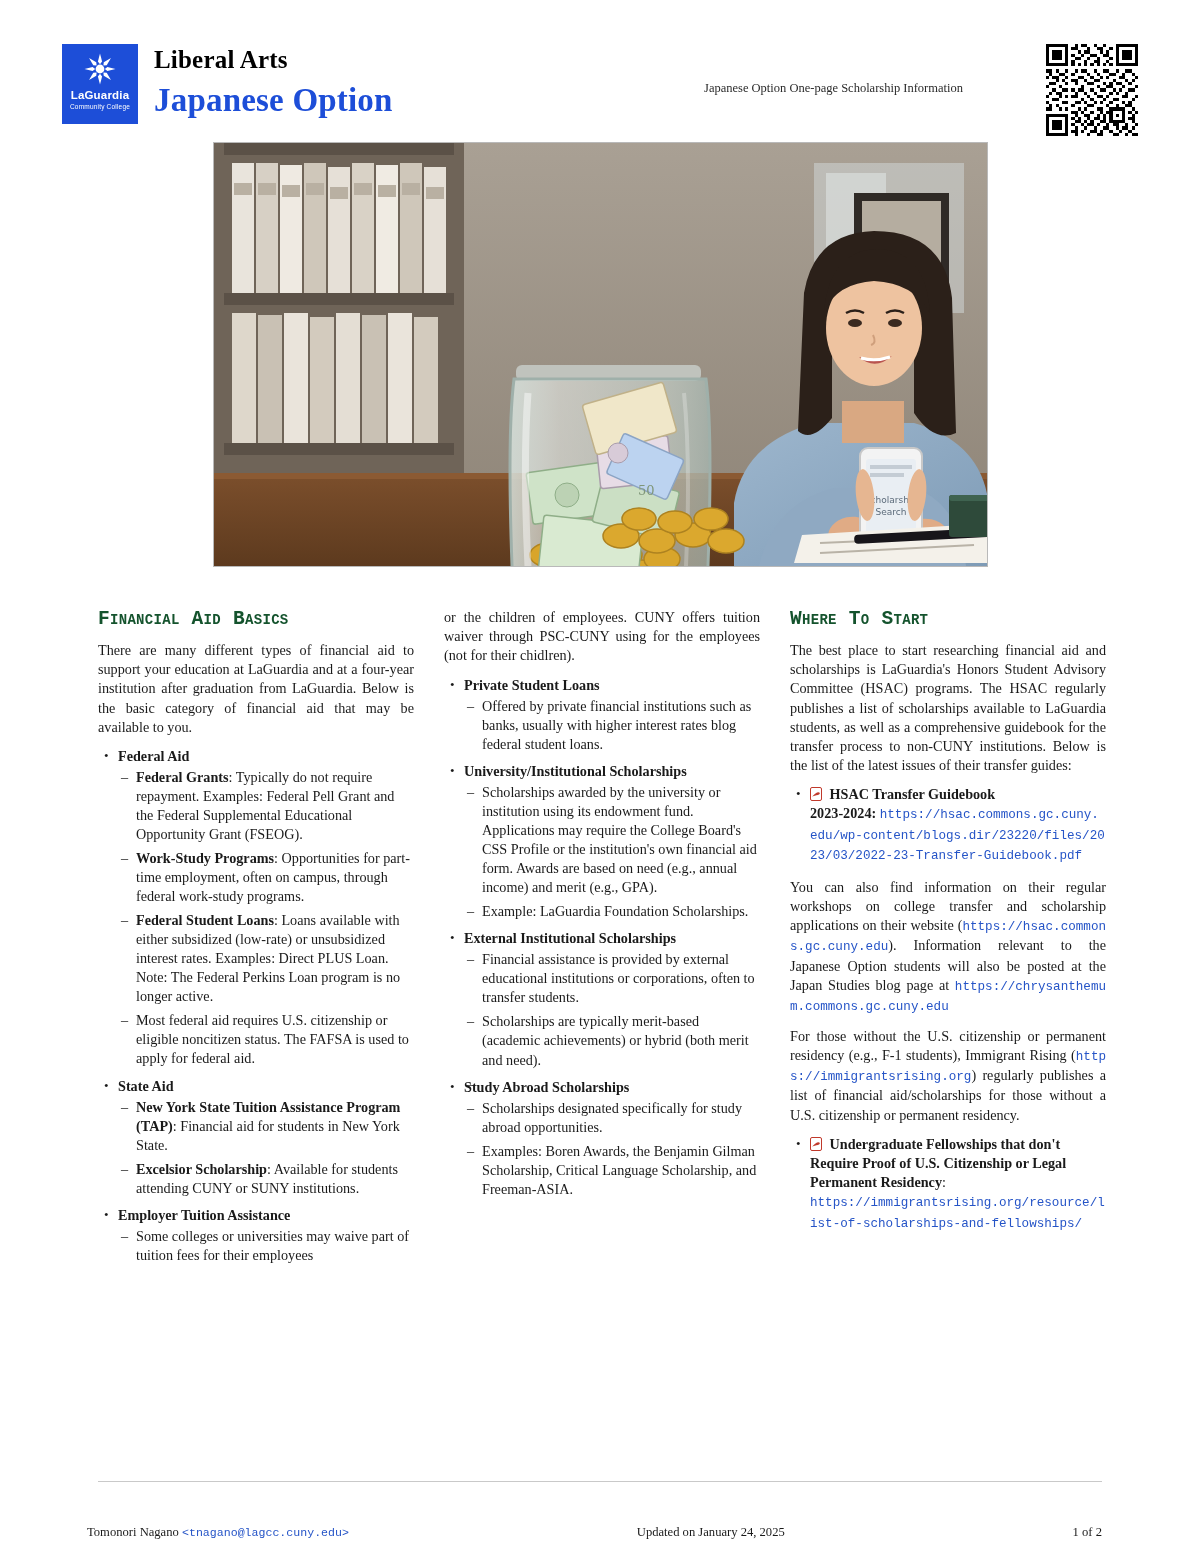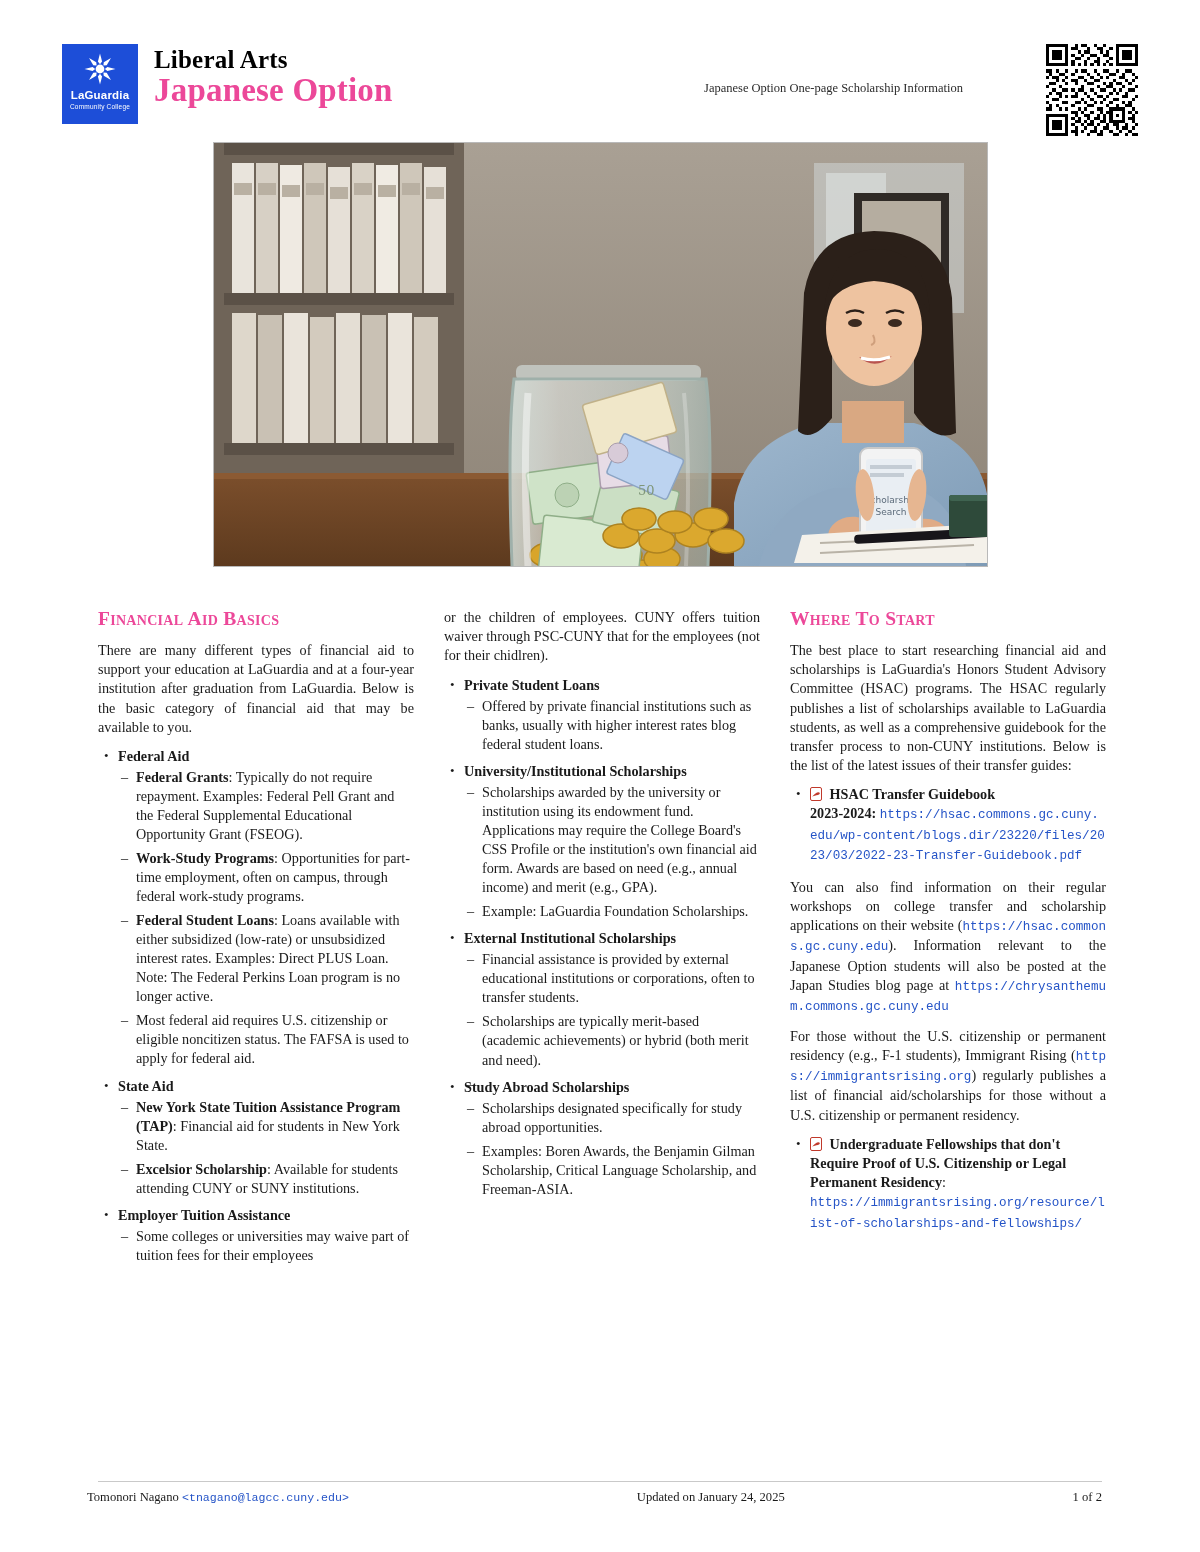--- a/index.html
+++ b/index.html
@@ -80,23 +80,24 @@
     font-size: 25px;
     font-weight: bold;
     color: #000000;
     line-height: 1.08;
     letter-spacing: .2px;
   }
   .title-line2 {
     font-family: "Liberation Serif", serif;
     font-size: 33px;
     font-weight: bold;
-    color: #ec4899;
+    color: #1d4ed8;
     line-height: 1.05;
     letter-spacing: .2px;
+    margin-top: 10px;
   }
   .header-note {
     position: absolute;
     right: 175px;
     top: 37px;
     font-size: 12.5px;
     color: #2a2a2a;
     white-space: nowrap;
   }
   .qr {
@@ -129,24 +130,24 @@
     left: 98px;
     width: 1008px;
     display: flex;
     gap: 30px;
   }
   .col { width: 316px; }
   .col.c2 { width: 316px; }
   .col.c3 { width: 316px; }
 
   h2.sec {
-    font-family: Liberation Serif, serif;
+    font-family: Liberation Mono, monospace;
     font-size: 19.5px;
     font-weight: bold;
-    color: #ec4899;
+    color: #14532d;
     margin: 0 0 11px 0;
     letter-spacing: .3px;
     font-variant: small-caps;
   }
   p.body {
     font-size: 14.2px;
     line-height: 1.35;
     margin: 0 0 10px 0;
     text-align: justify;
     hyphens: auto;
@@ -215,21 +216,21 @@
     left: 87px;
     right: 98px;
     top: 1490px;
     font-size: 12.6px;
     display: flex;
     justify-content: space-between;
     align-items: baseline;
   }
   .footer .fl { white-space: nowrap; }
   .footer .fc { white-space: nowrap; }
-  .footer .fr { white-space: nowrap; }
+  .footer .fr { white-space: nowrap; margin-top: 35px; }
   .footer .mailto {
     font-family: "Liberation Mono", monospace;
     font-size: 11.6px;
     color: #2554c7;
   }
 </style>
 </head>
 <body>
 
 <div class="page">
@@ -714,21 +715,21 @@
           <span class="bullet">•</span>
           <span class="li-head">Employer Tuition Assistance</span>
           <ul class="lvl2">
             <li><span class="dash">–</span><span>Some colleges or universities may waive part of tuition fees for their employees</span></li>
           </ul>
         </li>
       </ul>
     </div>
 
     <div class="col c2">
-      <p class="body">or the children of employees. CUNY offers tuition waiver through PSC-CUNY that for the employees (not for their chidlren).</p>
+      <p class="body">or the children of employees. CUNY offers tuition waiver through PSC-CUNY using for the employees (not for their chidlren).</p>
       <ul class="lvl1">
         <li>
           <span class="bullet">•</span>
           <span class="li-head">Private Student Loans</span>
           <ul class="lvl2">
             <li><span class="dash">–</span><span>Offered by private financial institutions such as banks, usually with higher interest rates blog federal student loans.</span></li>
           </ul>
         </li>
         <li>
           <span class="bullet">•</span>

